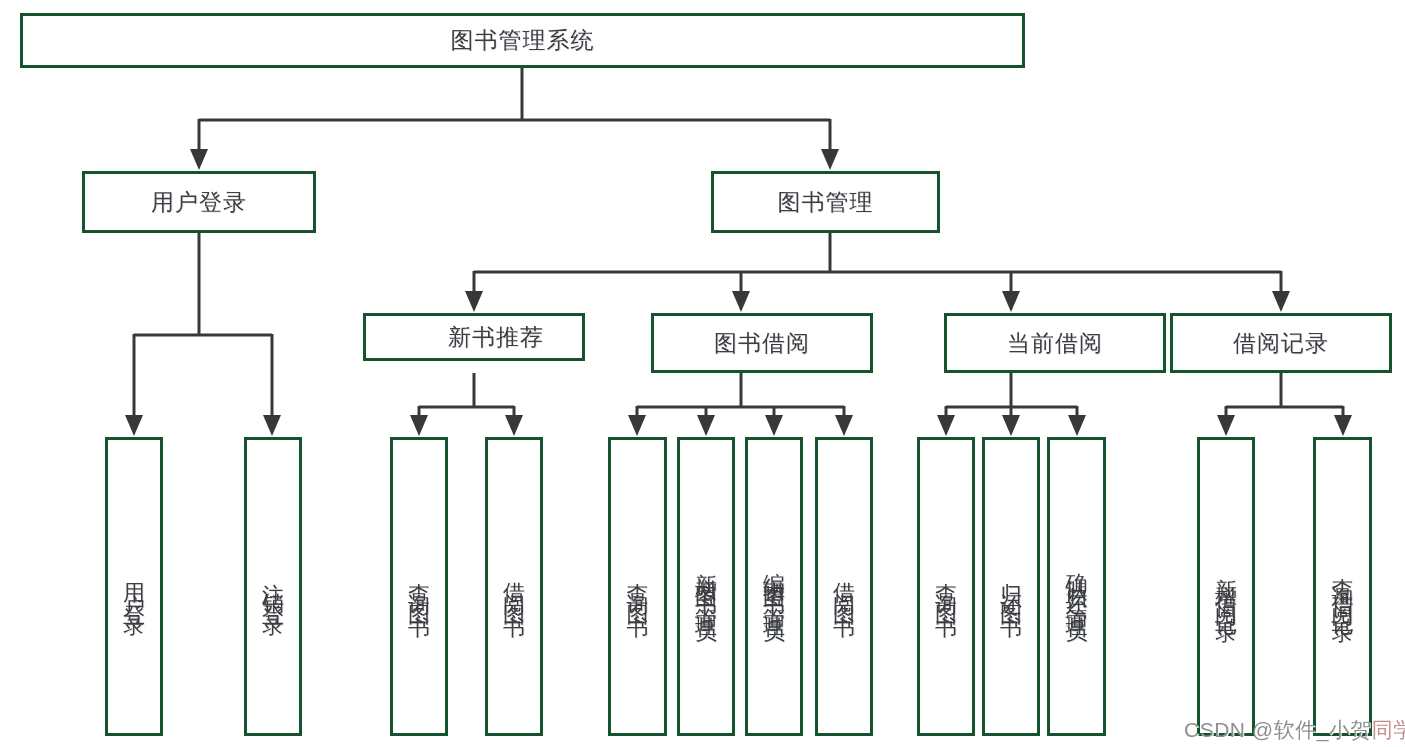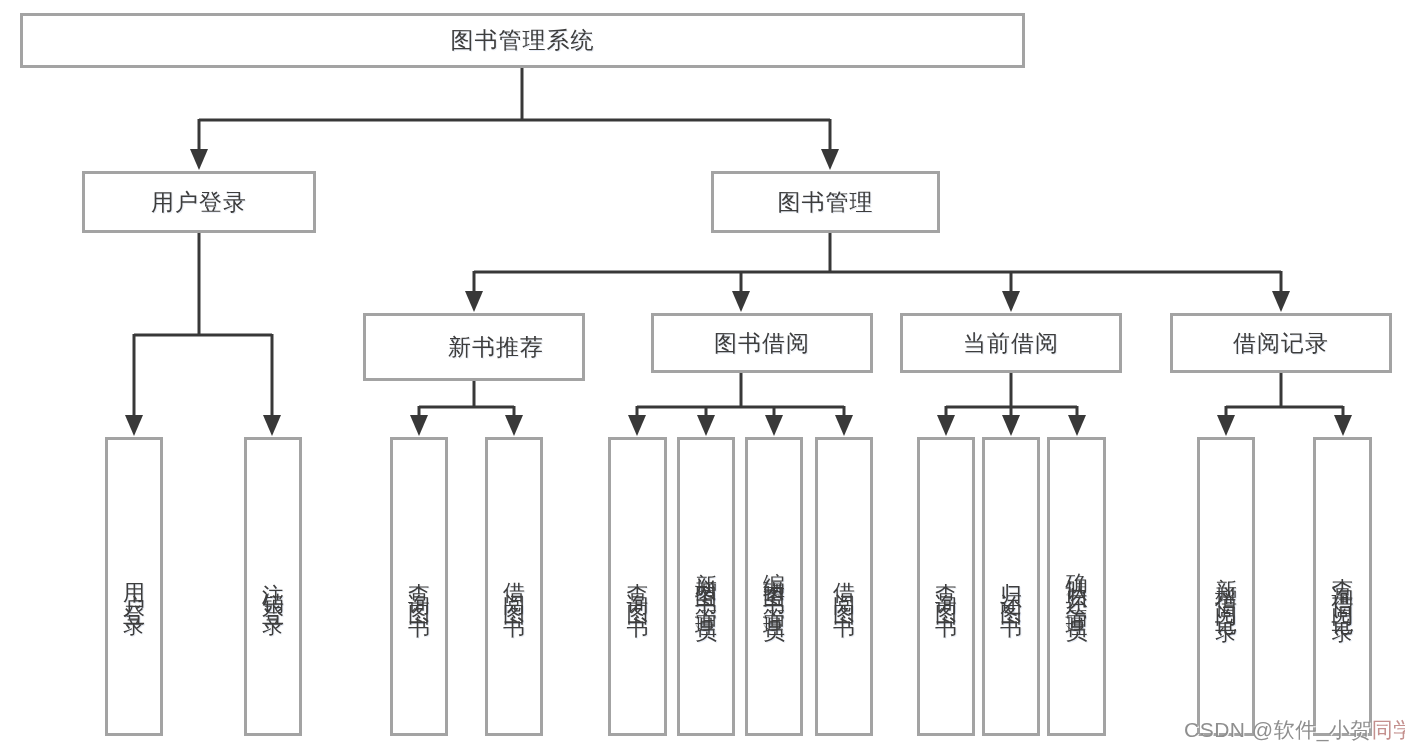--- a/index.html
+++ b/index.html
@@ -12,21 +12,21 @@
     font-family: "Liberation Sans", sans-serif;
   }
   #connectors {
     position: absolute;
     left: 0; top: 0;
     width: 1405px; height: 747px;
   }
   .box {
     position: absolute;
     box-sizing: border-box;
-    border: 3px solid #a3a3a3;
+    border: 3px solid #14532d;
     background: #ffffff;
     display: flex;
     align-items: center;
     justify-content: center;
     color: #3d3d3d;
     text-shadow: 1px 1px 0 rgba(120,150,200,0.18);
   }
   .h-box { font-size: 23px; letter-spacing: 1px; }
   .v-box {
     writing-mode: vertical-rl;
@@ -126,23 +126,23 @@
       <polygon points="1217,415 1235,415 1226,436"></polygon>
       <polygon points="1334,415 1352,415 1343,436"></polygon>
     </g>
   </svg>
 
   <div class="box h-box" style="left:20px; top:13px; width:1005px; height:55px;">图书管理系统</div>
 
   <div class="box h-box" style="left:82px; top:171px; width:234px; height:62px;">用户登录</div>
   <div class="box h-box" style="left:711px; top:171px; width:229px; height:62px;">图书管理</div>
 
-  <div class="box h-box" style="left:363px; top:313px; width:222px; height:68px;padding-left:44px;">新书推荐</div>
+  <div class="box h-box" style="left:363px; top:313px; width:222px; height:48px;padding-left:44px;">新书推荐</div>
   <div class="box h-box" style="left:630px; top:313px; width:222px; height:60px;margin-left:21px;">图书借阅</div>
-  <div class="box h-box" style="left:900px; top:313px; width:222px; height:60px;">当前借阅</div>
+  <div class="box h-box" style="left:944px; top:313px; width:222px; height:60px;">当前借阅</div>
   <div class="box h-box" style="left:1170px; top:313px; width:222px; height:60px;">借阅记录</div>
 
   <div class="box v-box ls-4" style="left:105px; top:437px; width:58px; height:299px;">用户登录</div>
   <div class="box v-box ls-4" style="left:244px; top:437px; width:58px; height:299px;">注销登录</div>
 
   <div class="box v-box ls-4" style="left:390px; top:437px; width:58px; height:299px;">查询图书</div>
   <div class="box v-box ls-4" style="left:485px; top:437px; width:58px; height:299px;">借阅图书</div>
 
   <div class="box v-box ls-4" style="left:608px; top:437px; width:59px; height:299px;">查询图书</div>
   <div class="box v-box ls-9" style="left:677px; top:437px; width:58px; height:299px;">新增图书（管理员）</div>

